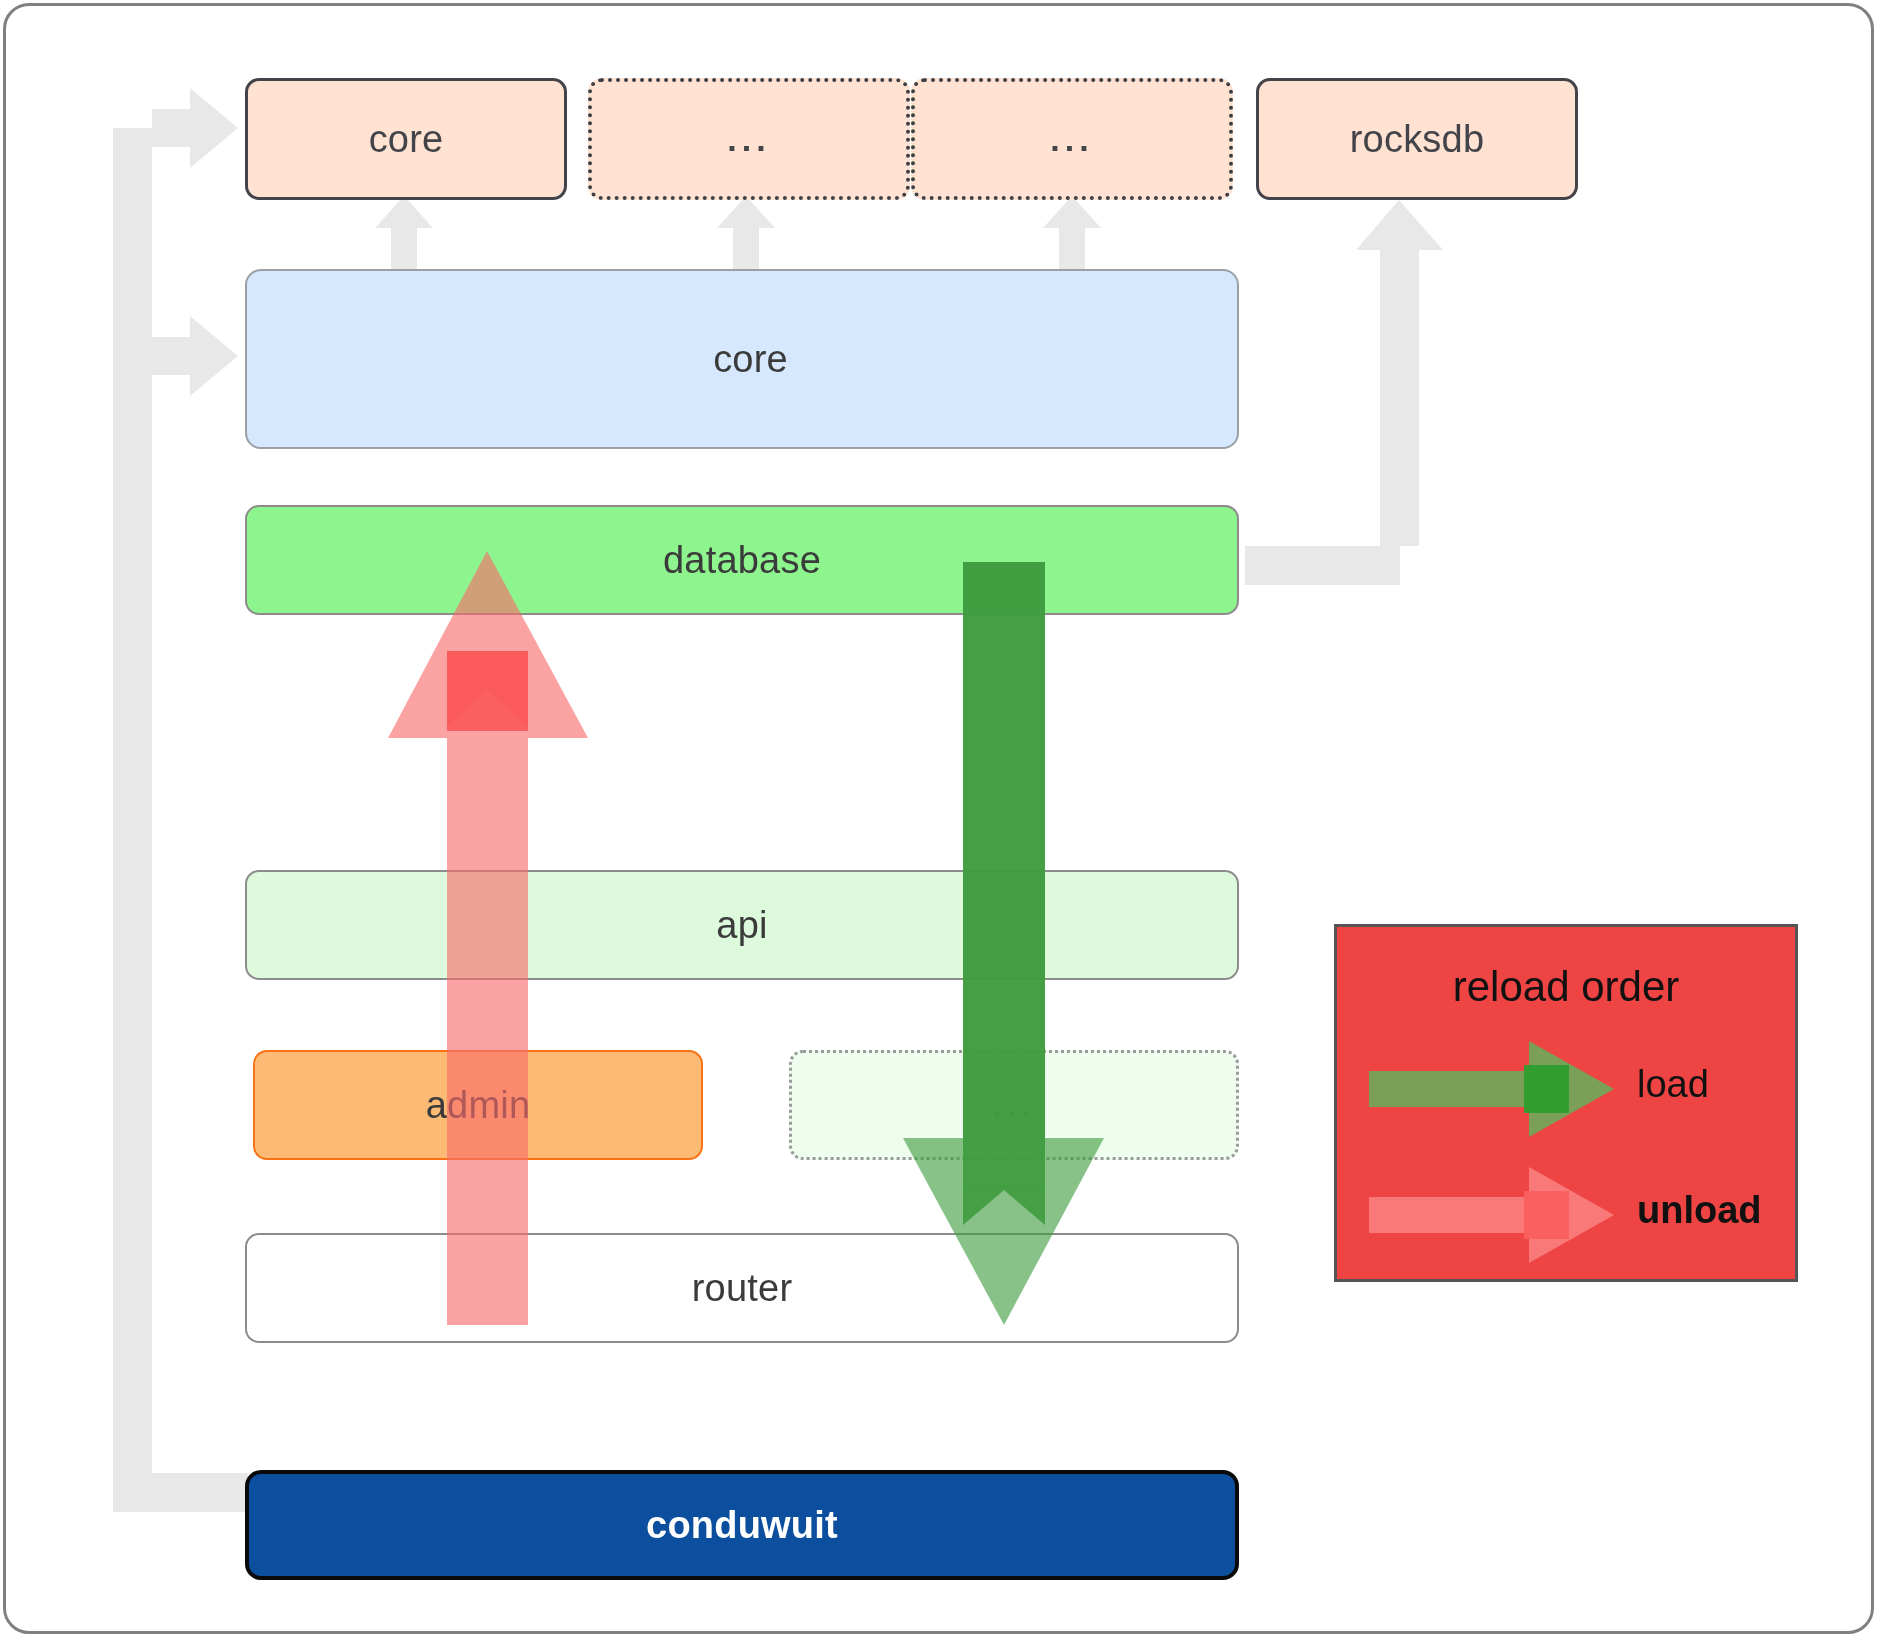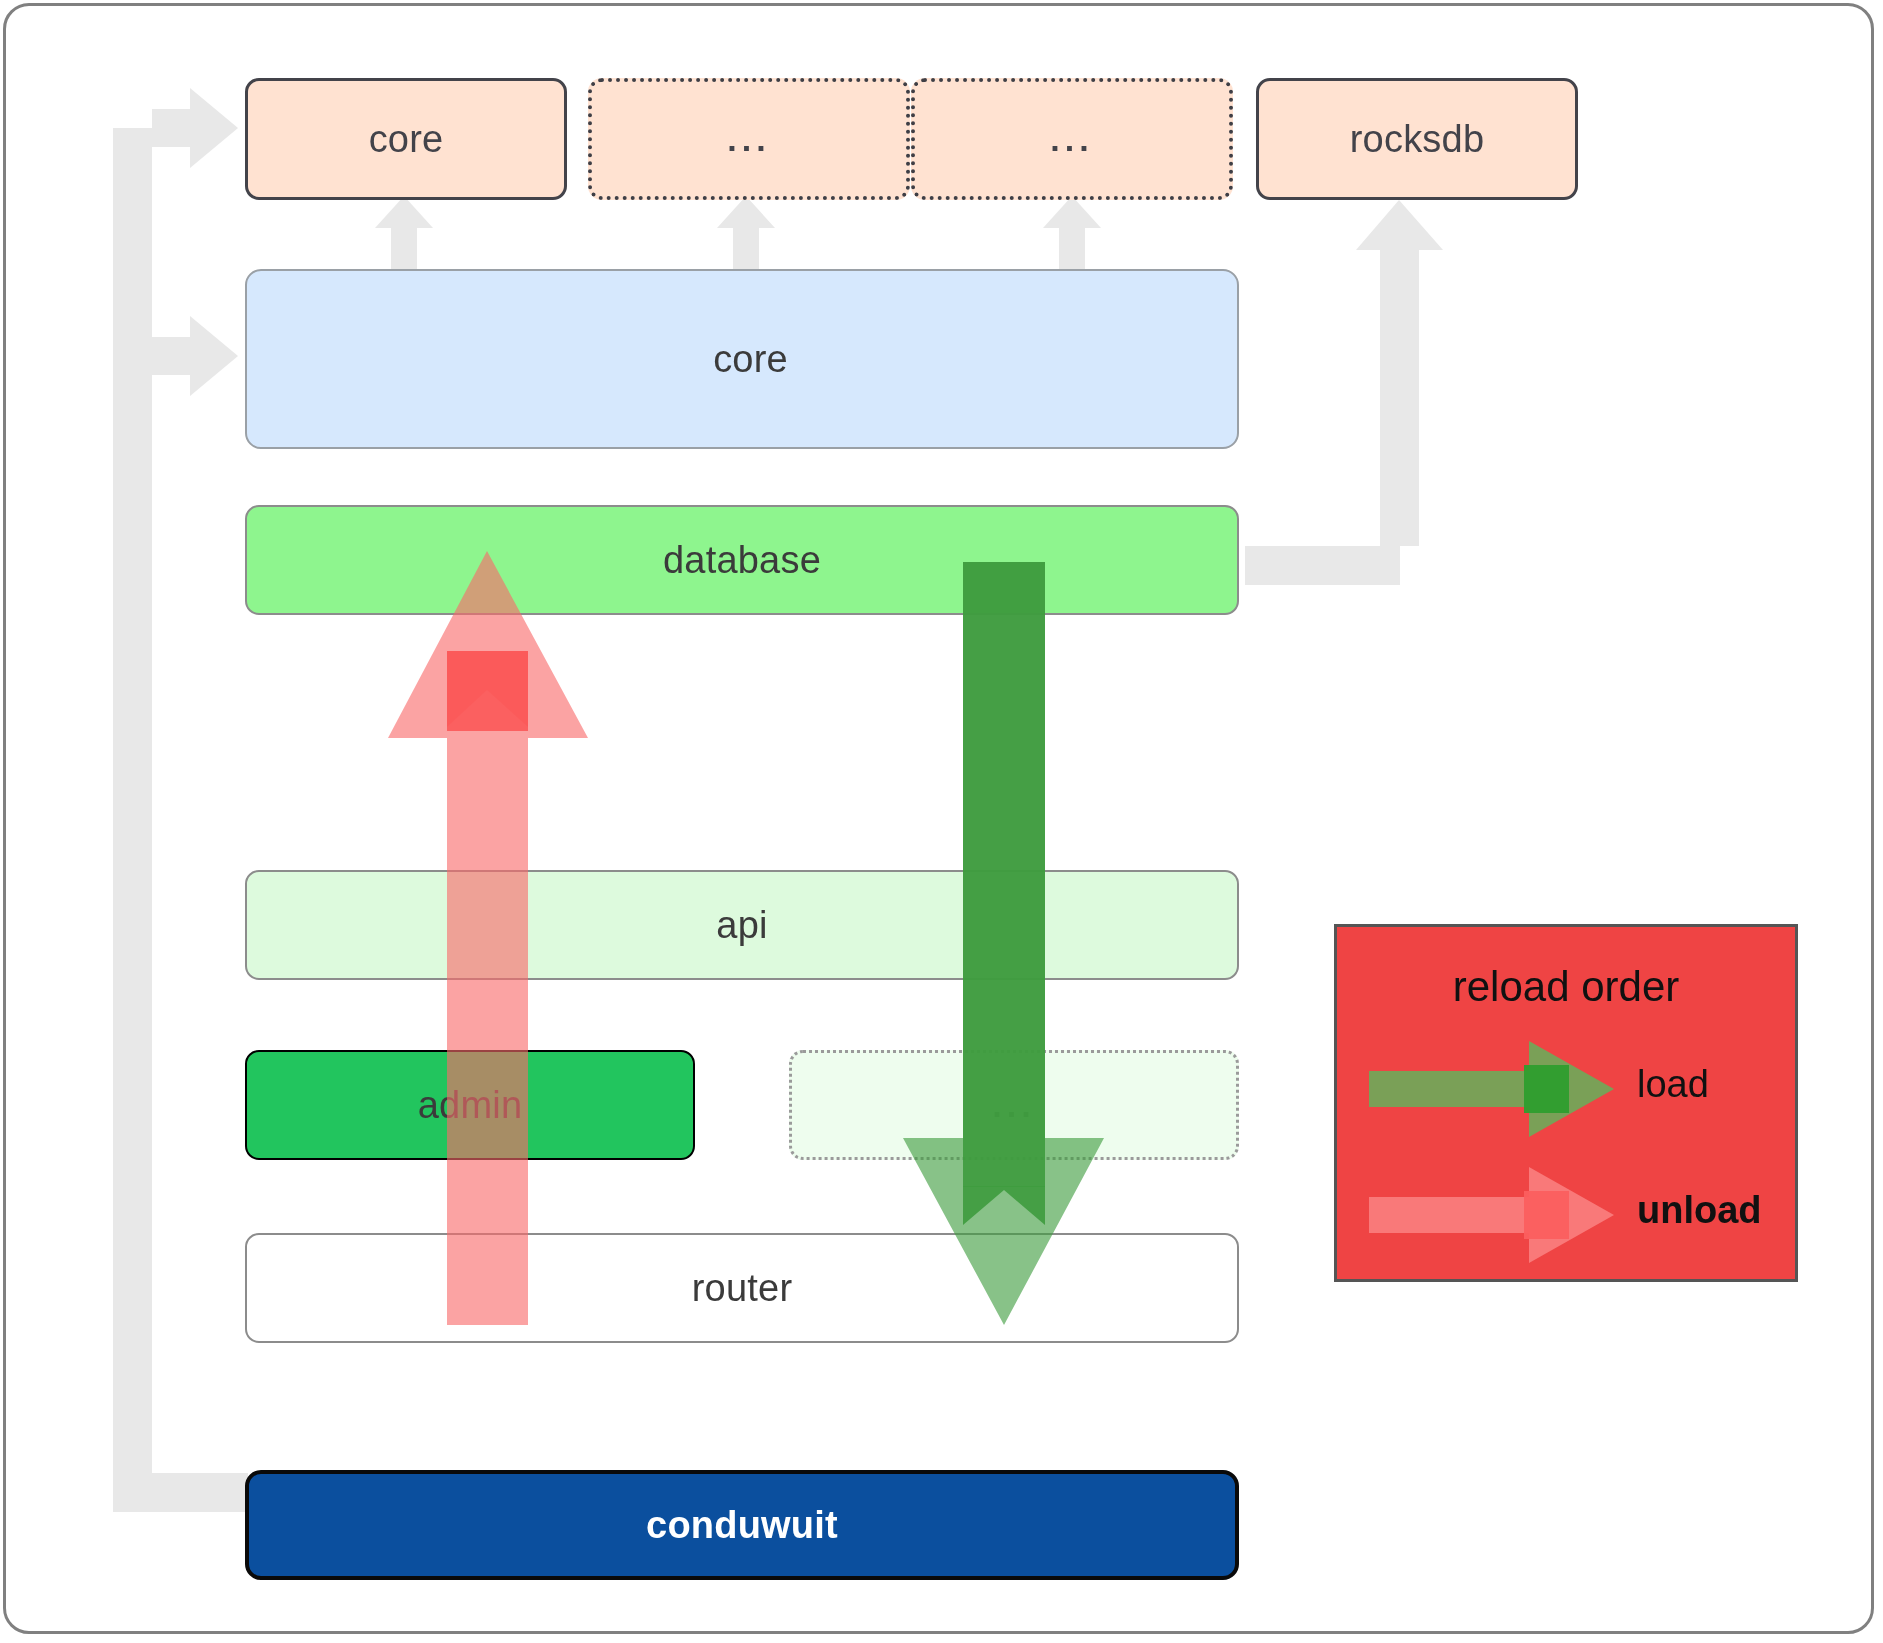--- a/index.html
+++ b/index.html
@@ -72,22 +72,23 @@
   }
   .service-box {
     background: #ccf6cc;
     border: 2px solid #8c8c8c;
   }
   .api-box {
     background: #ddfadd;
     border: 2px solid #8c8c8c;
   }
   .admin-box {
-    background: #22c55e;
-    border: 2px solid #000000;
+    background: #fdba74;
+    border: 2px solid #f97316;
+    margin-left: 8px;
   }
   .dots-box {
     background: #eefdee;
     border: 3px dotted #9a9a9a;
   }
   .router-box {
     background: #ffffff;
     border: 2px solid #8c8c8c;
   }
   .conduwuit-box {

